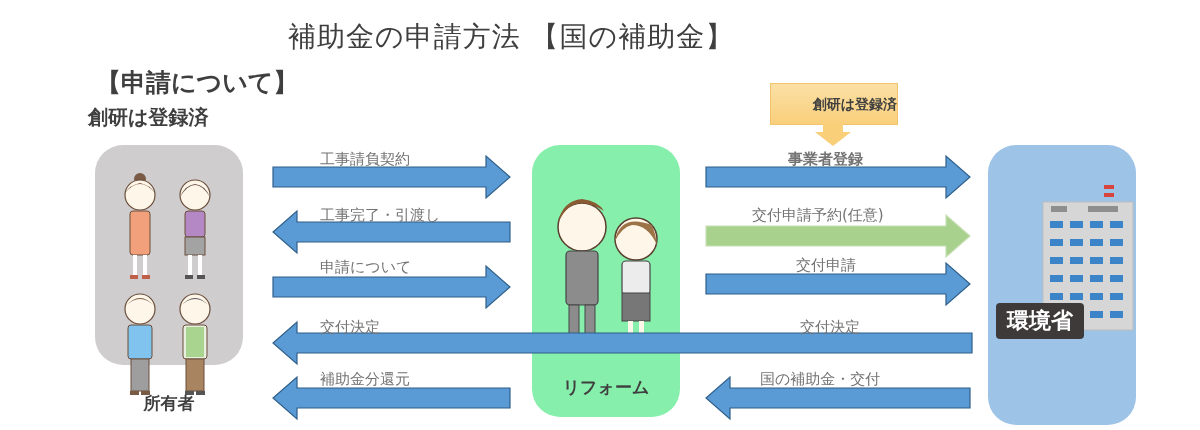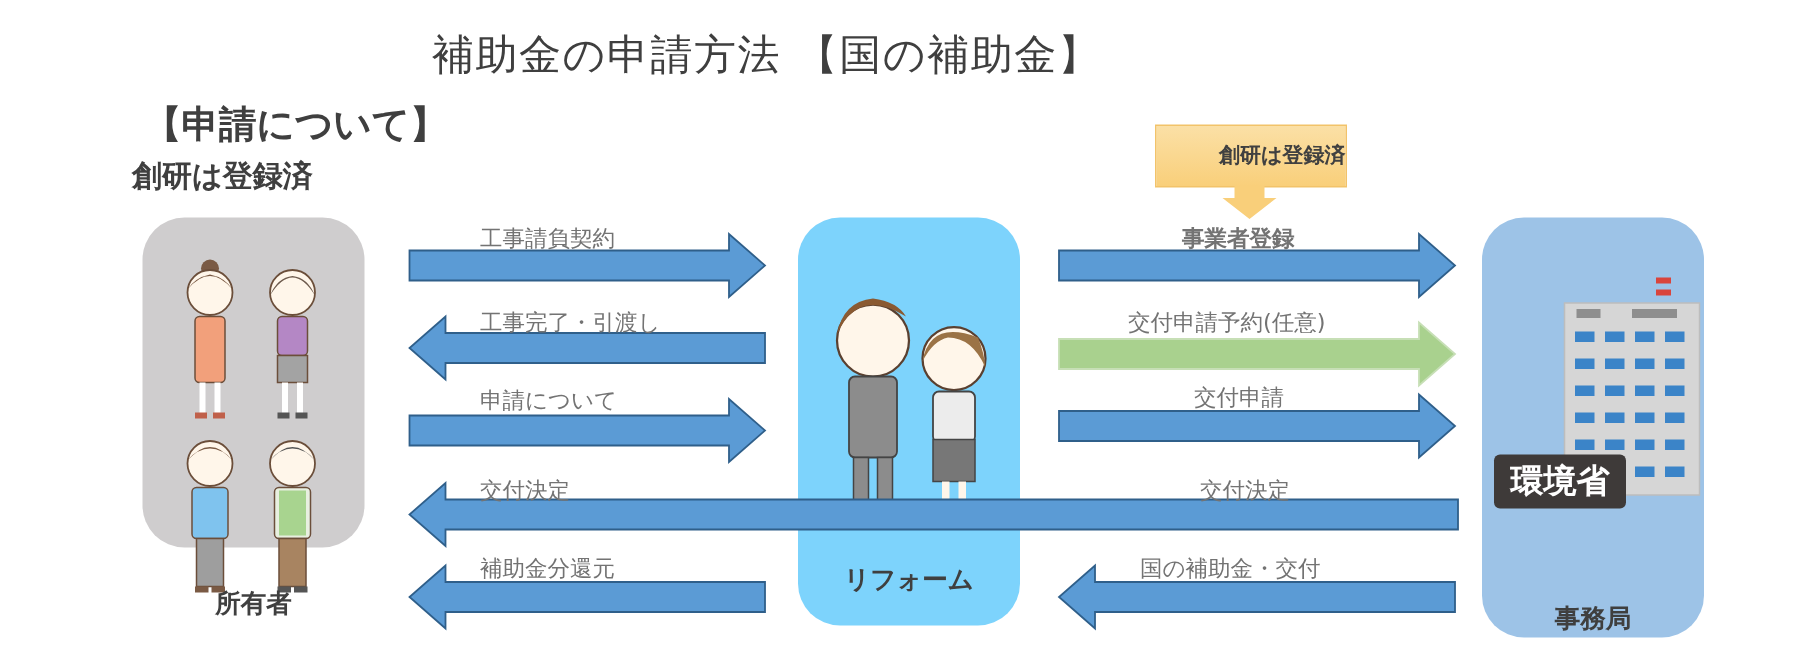--- a/index.html
+++ b/index.html
@@ -4,21 +4,21 @@
 <style>
   html, body { margin: 0; padding: 0; background: #ffffff; }
   body { width: 1200px; height: 430px; position: relative; overflow: hidden;
          font-family: "DejaVu Sans", "Liberation Sans", sans-serif; color: #404040; }
   .abs { position: absolute; }
   .title { left: 288px; top: 18px; font-size: 28px; font-weight: normal; color: #3f3f3f; letter-spacing: 1px; white-space: nowrap; }
   .sec-title { left: 48px; top: 66px; font-size: 25px; font-weight: bold; color: #3f3f3f; white-space: nowrap; margin-left: 48px; }
   .sec-sub { left: 88px; top: 104px; font-size: 20px; font-weight: bold; color: #3f3f3f; white-space: nowrap; }
   .panel { border-radius: 28px; }
   .panel-owner { left: 95px; top: 145px; width: 148px; height: 220px; background: #cfcdce; }
-  .panel-reform { left: 532px; top: 145px; width: 148px; height: 272px; background: #7dd3fc; }
+  .panel-reform { left: 532px; top: 145px; width: 148px; height: 272px; background: #86efac; }
   .panel-office { left: 988px; top: 145px; width: 148px; height: 280px; background: #9dc3e7; }
   .panel-label { position: absolute; left: 0; right: 0; text-align: center; font-size: 17px; color: #3f3f3f; font-weight: bold; line-height: 20px; }
   .arrow-svg { position: absolute; left: 0; top: 0; overflow: visible; }
   .arrow-label { position: absolute; font-size: 15px; color: #737373; white-space: nowrap; }
   .callout { left: 770px; top: 83px; width: 126px; height: 40px; background: linear-gradient(#fbe0a6, #f9cf7a);
              border: 1px solid #f2c36a; text-align: right; line-height: 40px; font-size: 14px; font-weight: bold; color: #404040; }
   .fig { position: absolute; }
 </style>
 </head>
 <body>
@@ -128,21 +128,20 @@
         <rect x="102" y="148" width="13" height="7"></rect>
         <rect x="122" y="148" width="13" height="7"></rect>
         <rect x="62" y="166" width="13" height="7"></rect>
         <rect x="82" y="166" width="13" height="7"></rect>
         <rect x="102" y="166" width="13" height="7"></rect>
         <rect x="122" y="166" width="13" height="7"></rect>
       </g>
     <rect x="8" y="158" width="88" height="36" rx="4" fill="#3e3a39"></rect>
     <text x="52" y="183" text-anchor="middle" font-size="22" font-weight="bold" fill="#ffffff" font-family="DejaVu Sans, sans-serif">環境省</text>
   </svg>
-  <div class="panel-label" style="top:258px;">事務局</div>
 </div>
 
 <div class="abs callout">創研は登録済</div>
 <svg class="abs" width="40" height="24" style="left:813px;top:124px;">
   <path d="M10 0 H30 V8 H38 L20 22 L2 8 H10Z" fill="#f9cf7a"></path>
 </svg>
 
 <svg class="arrow-svg" id="arrows" width="1200" height="430">
     <path d="M273 167 H486 V156 L510 177 L486 198 V187 H273Z" fill="#5b9bd5" stroke="#2f5f8a" stroke-width="1.2"></path>
     <path d="M510 222 H297 V211 L273 232 L297 253 V242 H510Z" fill="#5b9bd5" stroke="#2f5f8a" stroke-width="1.2"></path>

